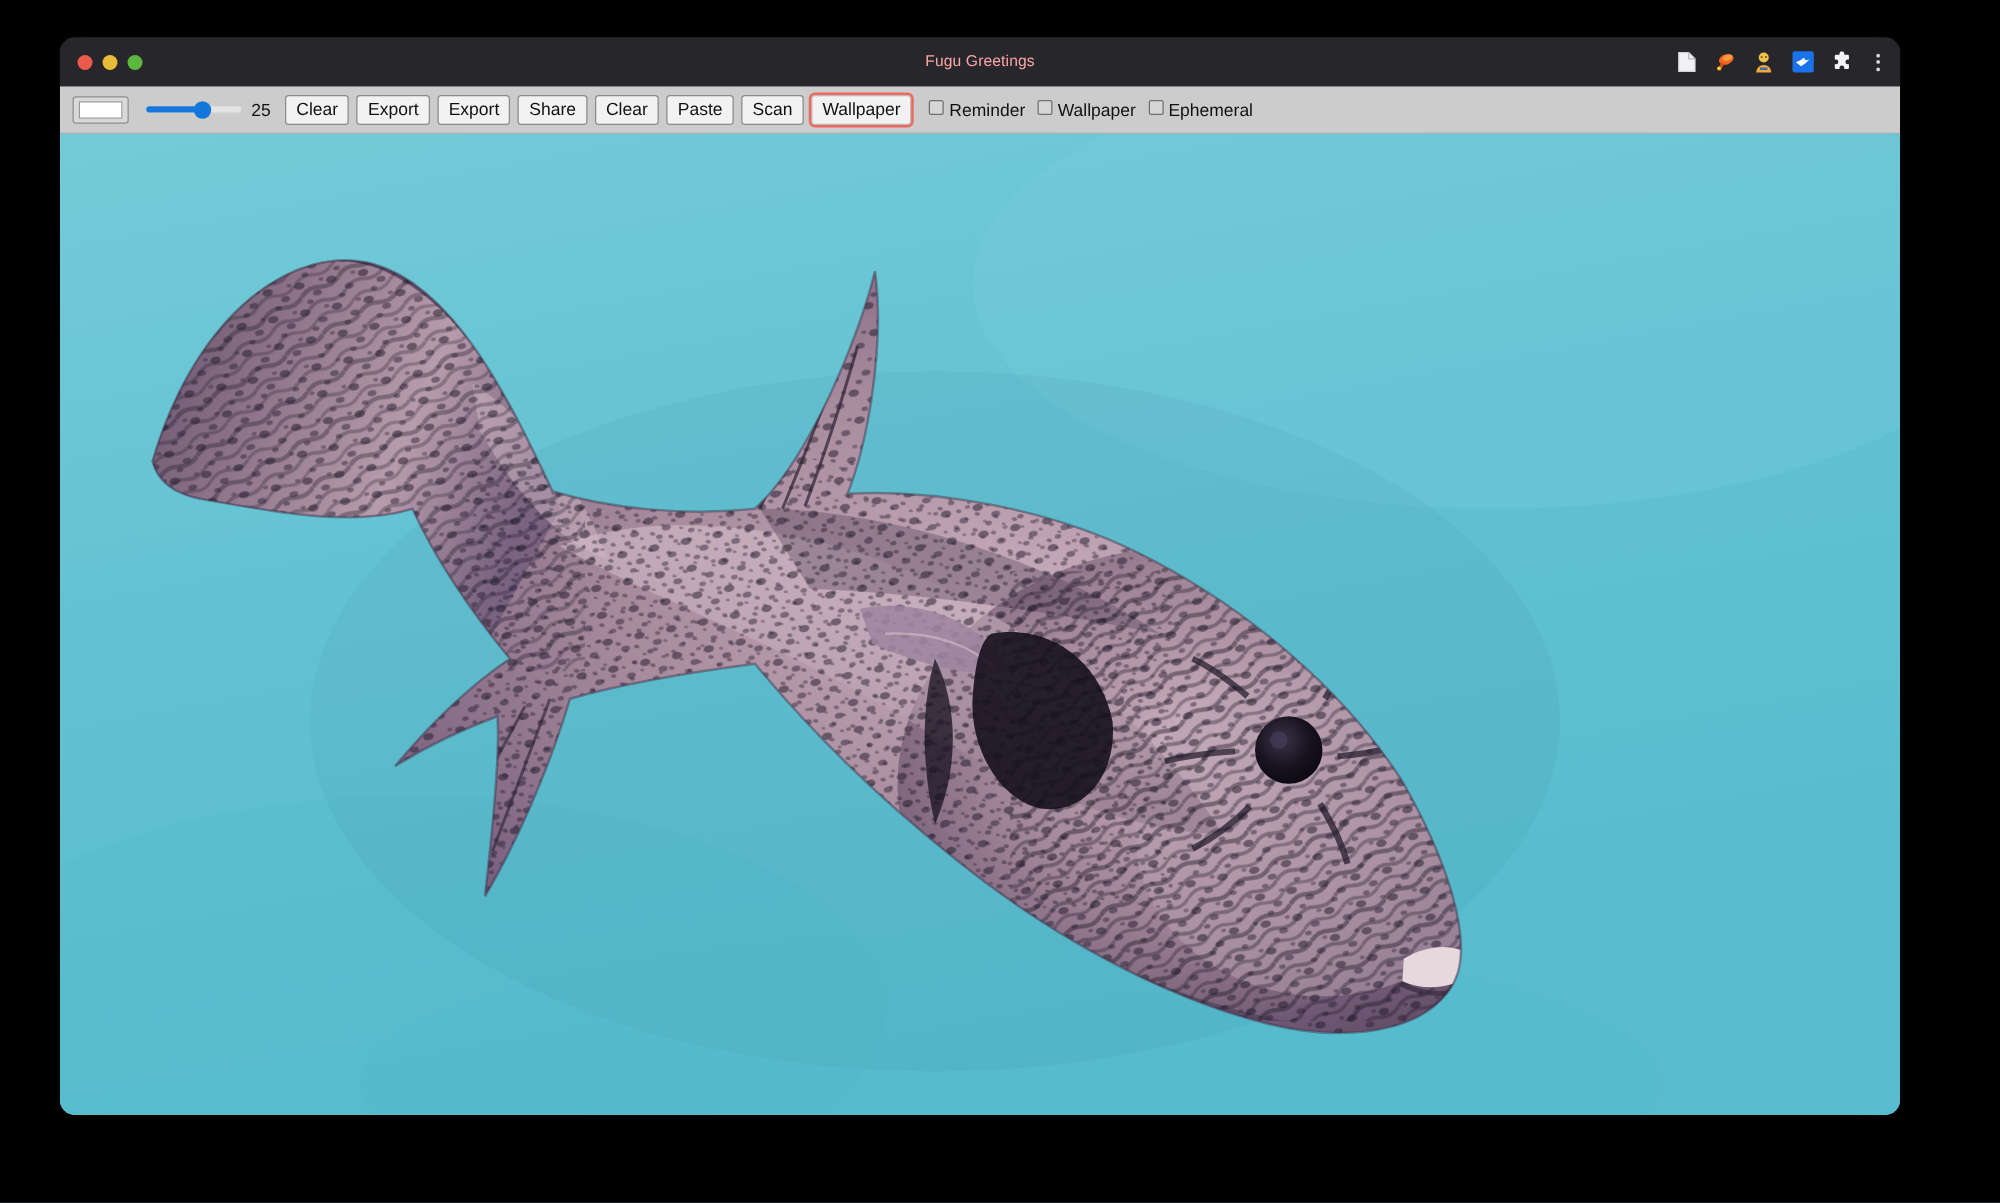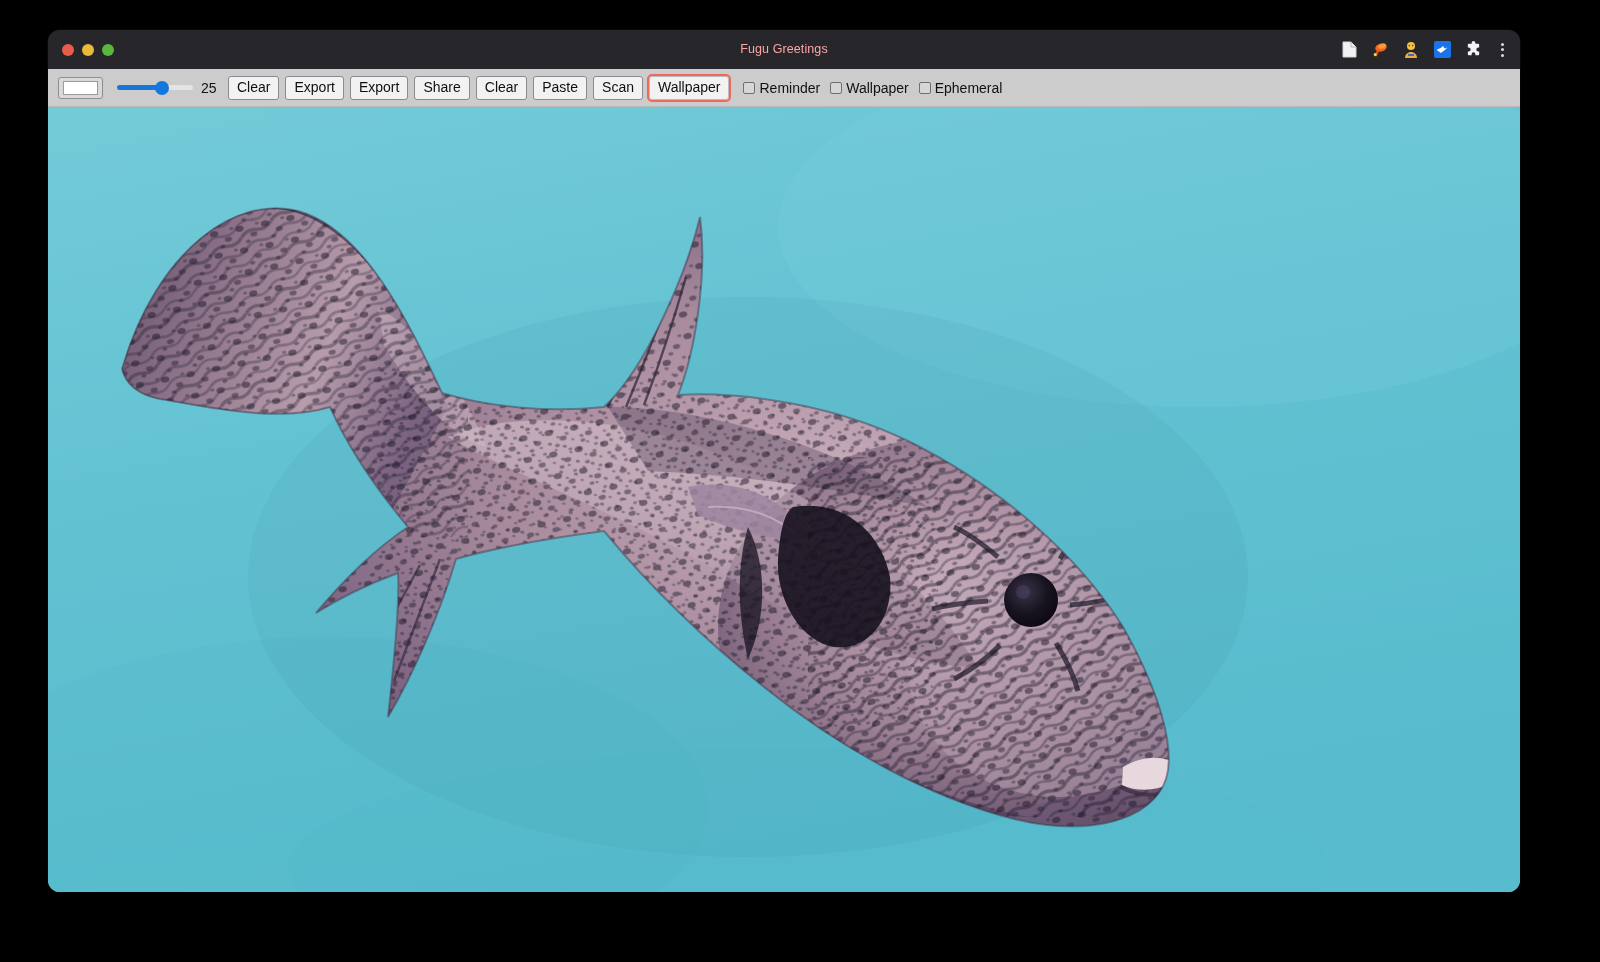--- a/index.html
+++ b/index.html
@@ -166,21 +166,21 @@
     outline-offset: 0px;
     border-color: #bcbcc0;
     text-align: center;
   }
 
   .chk-group {
     display: flex; align-items: center; gap: 10px;
     margin-left: 8px;
   }
   .chk {
-    display: flex; align-items: center; gap: 4px;
+    display: flex; align-items: flex-start; gap: 4px;
     cursor: pointer;
     font-size: 14px;
     color: #111;
   }
   .chk .box {
     width: 12px; height: 12px;
     border: 1px solid #6f6f74;
     border-radius: 2px;
     background: #d6d6d6;
   }

